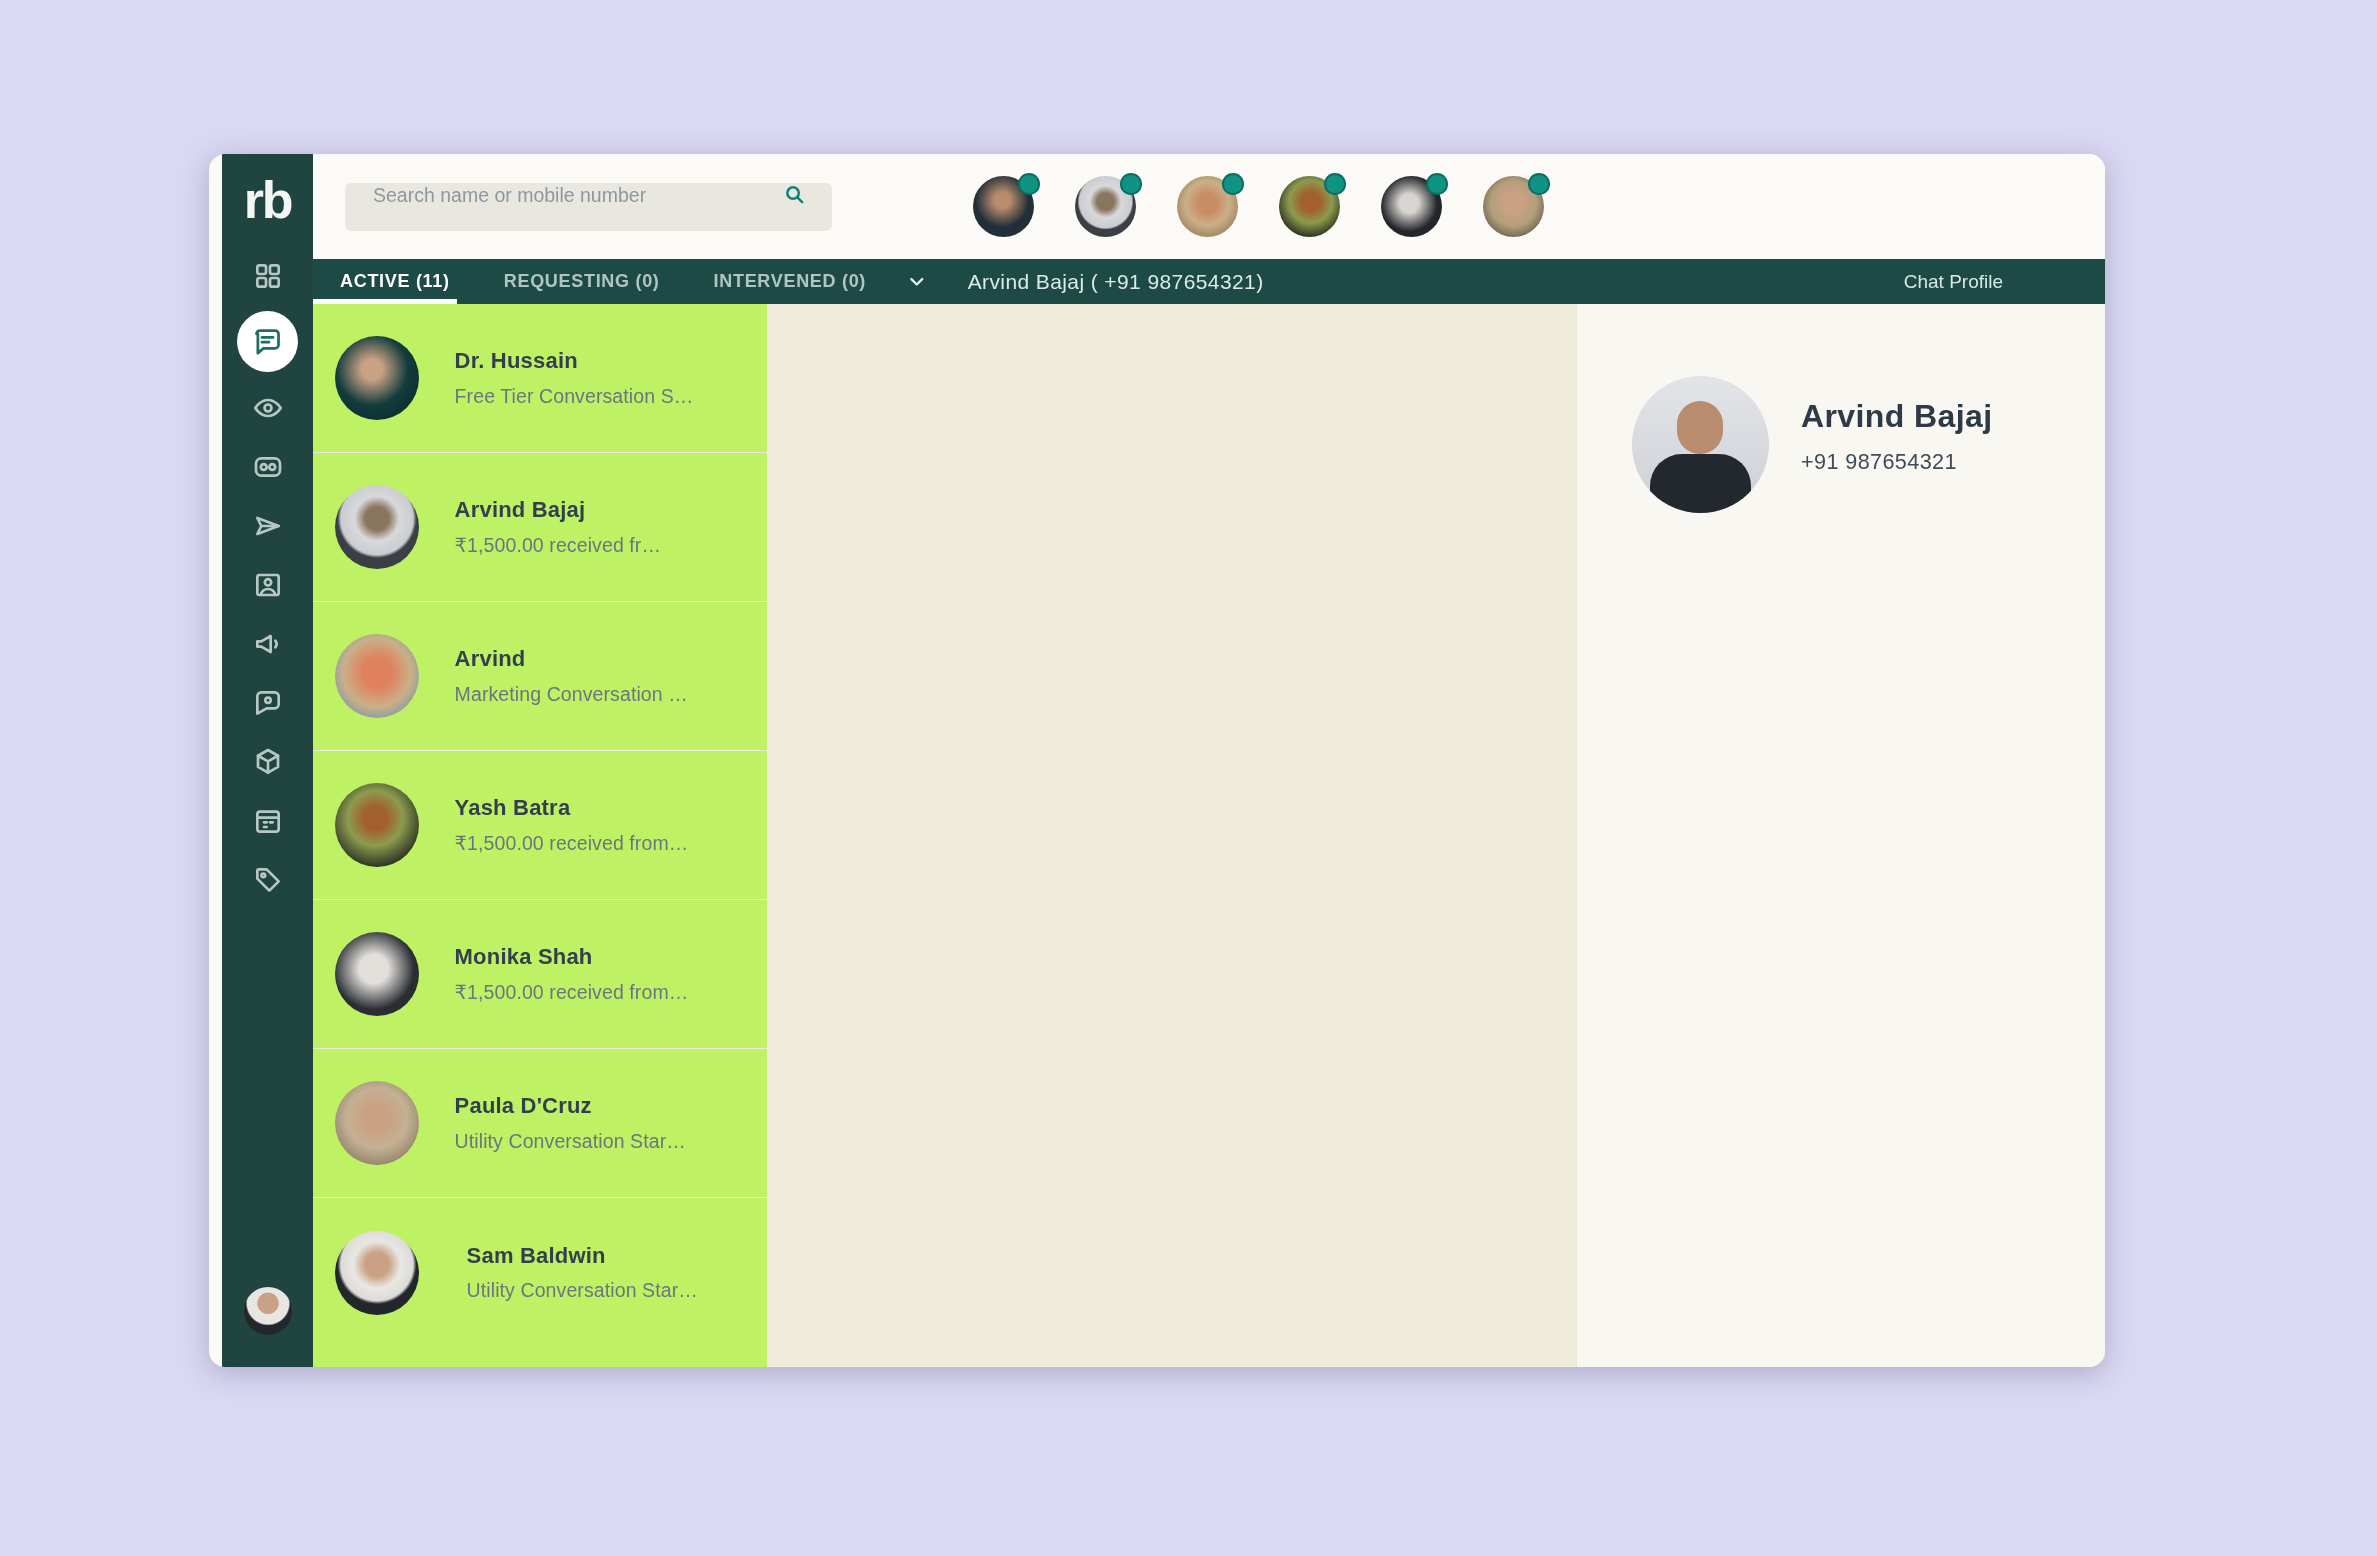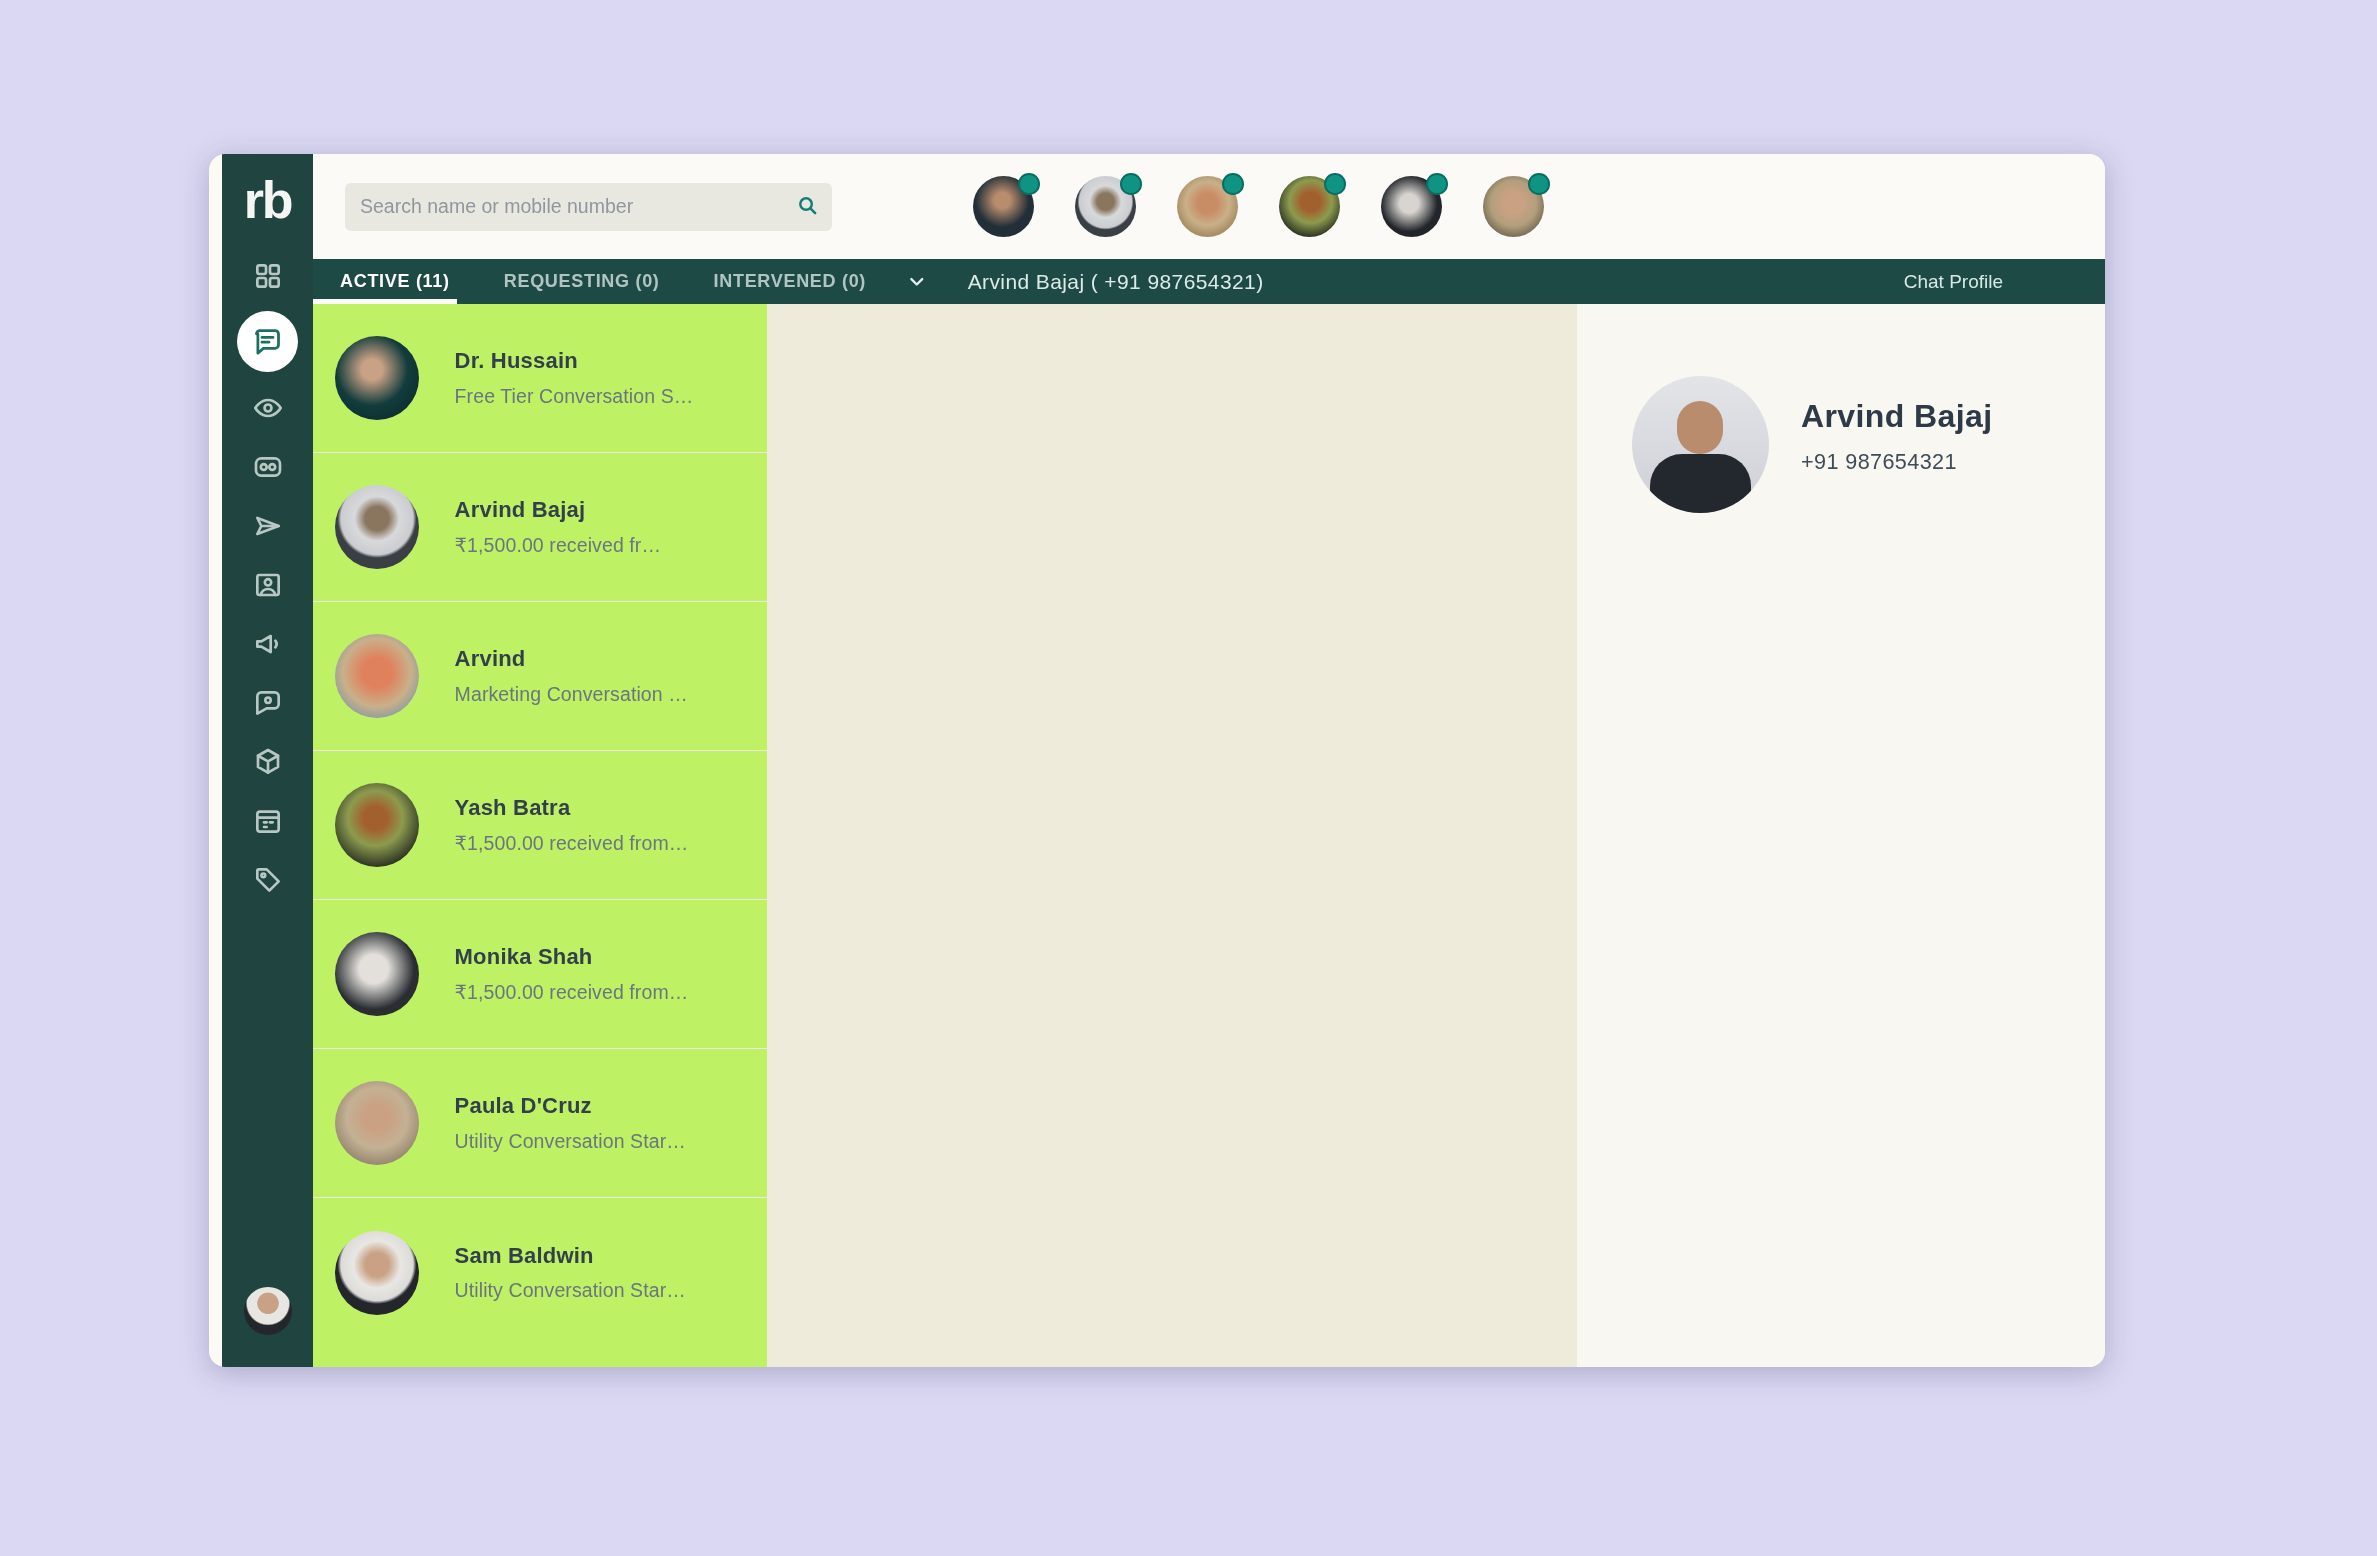--- a/index.html
+++ b/index.html
@@ -34,21 +34,21 @@
   .rail-user{
     margin-top:auto;margin-bottom:32px;width:48px;height:48px;border-radius:50%;
     background:radial-gradient(circle at 50% 34%,#c9a184 26%,#e8e6e2 28%,#e8e6e2 52%,#23272c 56%);
     cursor:pointer;flex-shrink:0;
   }
   
   .main{flex:1;display:flex;flex-direction:column;min-width:0;}
   .topbar{height:105px;background:#fbfaf6;display:flex;align-items:center;flex-shrink:0;}
   .search-box{
     margin-left:32px;width:487px;height:48px;background:#e9e8e0;border-radius:5.8px;
-    display:flex;align-items:center;padding:0 13px;box-sizing:border-box;
+    display:flex;align-items:flex-start;padding:0 26px;box-sizing:border-box;
   }
   .search-box input{
     flex:1;border:none;outline:none;background:transparent;
     font-family:inherit;font-size:19.5px;color:#5f6a73;
   }
   .search-box input::placeholder{color:#8e979e;}
   .search-icon svg{width:23px;height:23px;stroke:#12807a;stroke-width:2.6;fill:none;stroke-linecap:round;}
   .agents{display:flex;gap:41px;margin-left:141px;}
   .agent{position:relative;width:61px;height:61px;border-radius:50%;cursor:pointer;flex-shrink:0;}
   .agent-badge{
@@ -77,21 +77,21 @@
   .tab-chevron svg{width:21.6px;height:21.6px;stroke:#e4f0ee;stroke-width:2.6;fill:none;stroke-linecap:round;stroke-linejoin:round;}
   .conv-title{margin-left:40px;font-size:21px;color:#dcebe8;letter-spacing:0.4px;white-space:nowrap;}
   .chat-profile{margin-left:auto;margin-right:102px;font-size:19px;color:#d7e9e5;cursor:pointer;white-space:nowrap;}
   
   .content{flex:1;display:flex;min-height:0;}
   .chat-list{width:454px;background:#bef264;flex-shrink:0;overflow:hidden;}
   .chat-item{
     height:149px;display:flex;align-items:center;padding-left:21.6px;
     box-sizing:border-box;border-bottom:1.4px solid #eceae2;cursor:pointer;
   }
-  .chat-item:last-child{border-bottom:none;}
+  .chat-item:last-child{border-bottom:none;gap:12px;}
   .chat-avatar{width:84px;height:84px;border-radius:50%;margin-right:36px;flex-shrink:0;}
   .chat-list .chat-item:nth-of-type(1) .chat-avatar{background:radial-gradient(circle at 44% 40%,#c9a184 15%,#123c3c 52%,#0d2e31 80%);}
   .chat-list .chat-item:nth-of-type(2) .chat-avatar{background:radial-gradient(circle at 50% 40%,#8a755f 18%,#d8d9db 34%,#caccd0 55%,#3a3f45 60%);}
   .chat-list .chat-item:nth-of-type(3) .chat-avatar{background:radial-gradient(circle at 50% 46%,#e0815e 24%,#c9b089 55%,#7e97a8 82%);}
   .chat-list .chat-item:nth-of-type(4) .chat-avatar{background:radial-gradient(circle at 48% 42%,#a3602f 18%,#8c9b4e 42%,#23291f 78%);}
   .chat-list .chat-item:nth-of-type(5) .chat-avatar{background:radial-gradient(circle at 46% 44%,#e3e0db 22%,#2a2e33 62%);}
   .chat-list .chat-item:nth-of-type(6) .chat-avatar{background:radial-gradient(circle at 50% 44%,#caa183 20%,#c4b194 48%,#8d7f68 80%);}
   .chat-list .chat-item:nth-of-type(7) .chat-avatar{background:radial-gradient(circle at 50% 40%,#caa184 18%,#e9e7e4 36%,#dddbd8 55%,#23272c 60%);}
   .chat-name{font-size:22px;font-weight:700;color:#333f4d;margin-bottom:10.8px;letter-spacing:0.2px;}
   .chat-preview{font-size:19.5px;color:#6b7580;letter-spacing:0.1px;}

